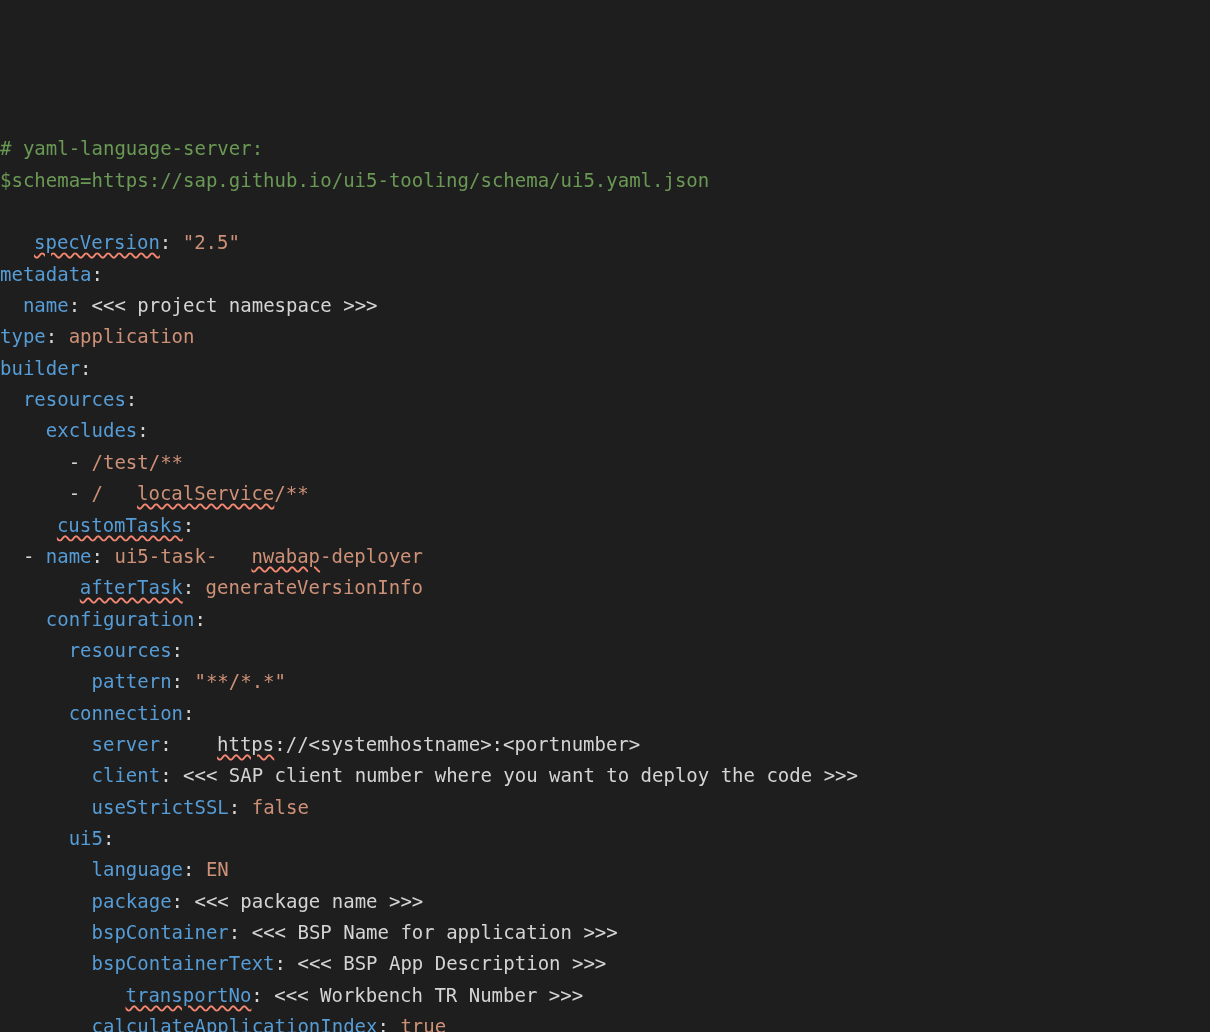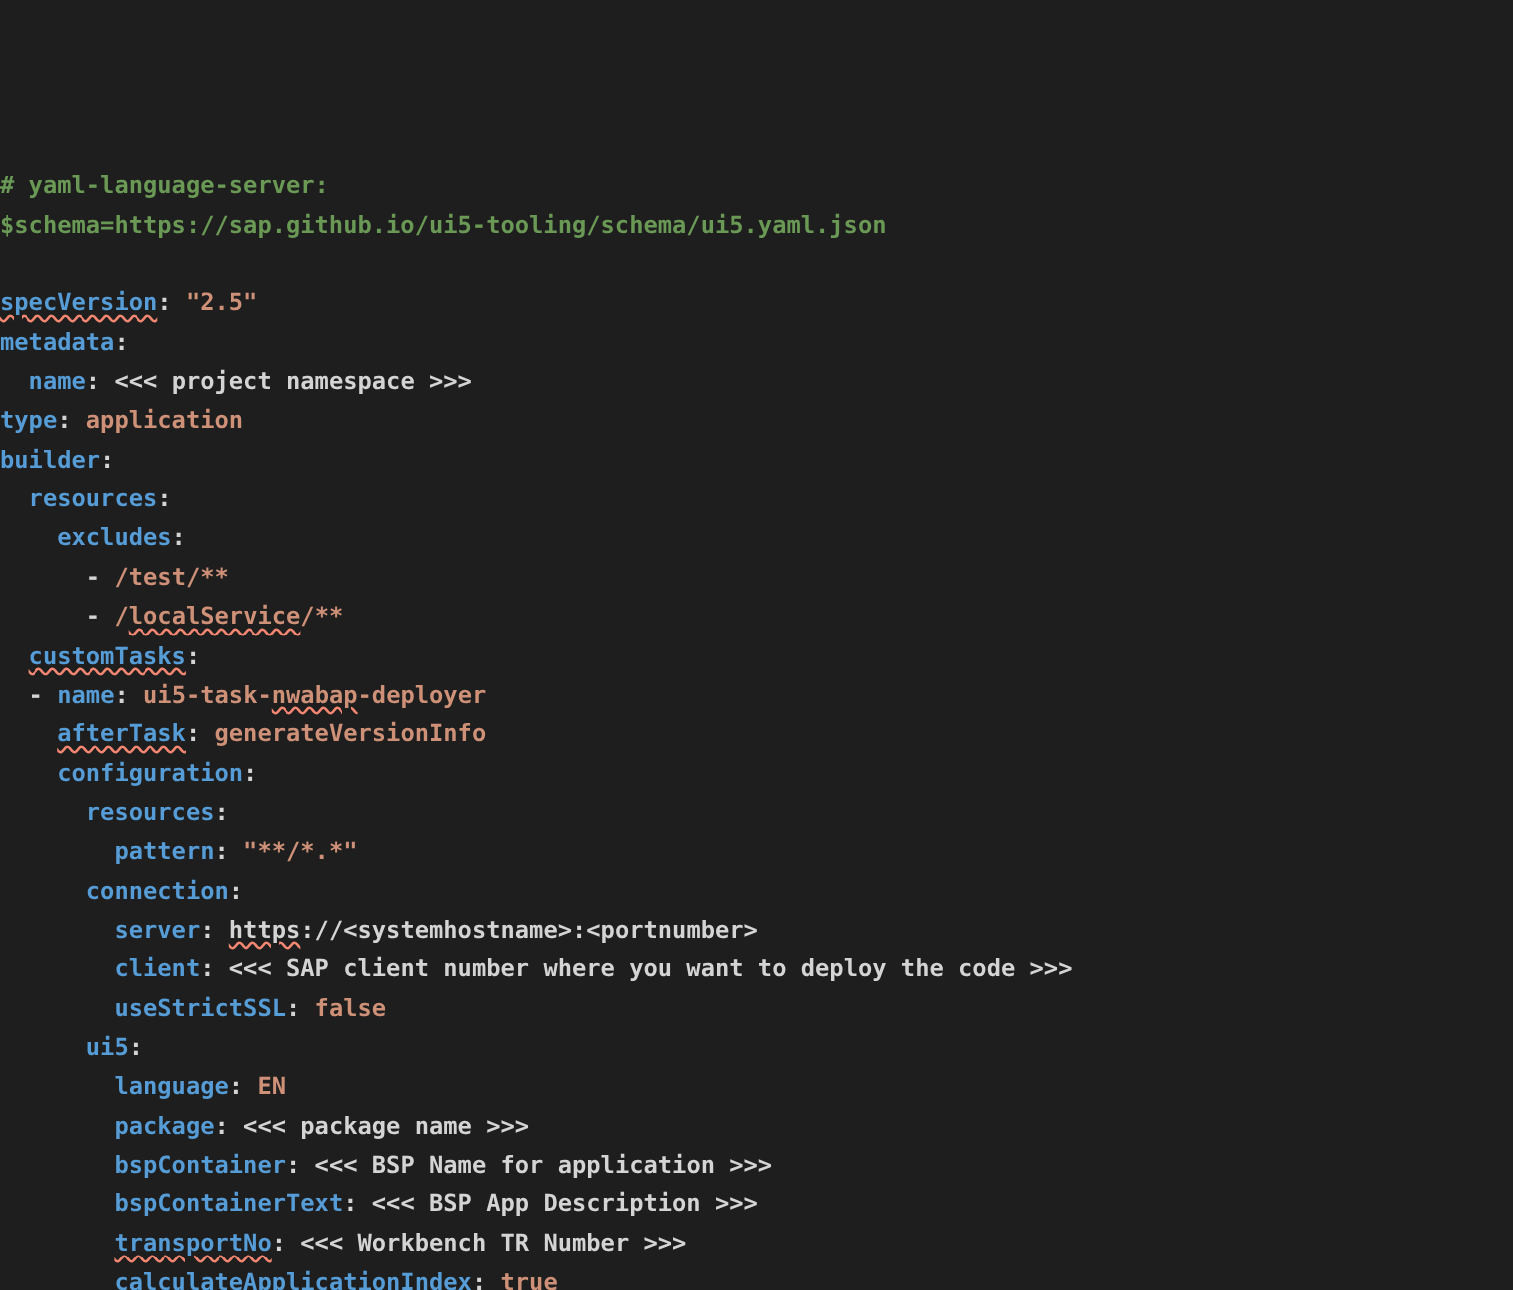--- a/index.html
+++ b/index.html
@@ -11,32 +11,32 @@
       background-color: #1e1e1e;
       color: #d4d4d4;
       font-family: 'Menlo', 'Monaco', 'Consolas', monospace;
       font-size: 19px;
       line-height: 1.65;
       padding: 8px 0 8px 0;
       white-space: pre;
     }
     .line {
       display: block;
-      font-weight: bold;
     }
     .comment { color: #6a9955; }
     .key { color: #569cd6; }
     .value-orange { color: #ce9178; }
     .value-default { color: #d4d4d4; }
     .squiggle {
       text-decoration: underline;
       text-decoration-style: wavy;
       text-decoration-color: #f48771;
       text-decoration-thickness: 1.5px;
       text-underline-offset: 3px;
+      padding-left: 34px;
     }
   </style>
 </head>
 <body>
 
 
 
 <div><span class="line"><span class="comment"># yaml-language-server:</span></span><span class="line"><span class="comment">$schema=https://sap.github.io/ui5-tooling/schema/ui5.yaml.json</span></span><span class="line"><span> </span></span><span class="line"><span class="key squiggle">specVersion</span><span class="value-default">: </span><span class="value-orange">"2.5"</span></span><span class="line"><span class="key">metadata</span><span class="value-default">:</span></span><span class="line"><span class="value-default">  </span><span class="key">name</span><span class="value-default">: </span><span class="value-default">&lt;&lt;&lt; project namespace &gt;&gt;&gt;</span></span><span class="line"><span class="key">type</span><span class="value-default">: </span><span class="value-orange">application</span></span><span class="line"><span class="key">builder</span><span class="value-default">:</span></span><span class="line"><span class="value-default">  </span><span class="key">resources</span><span class="value-default">:</span></span><span class="line"><span class="value-default">    </span><span class="key">excludes</span><span class="value-default">:</span></span><span class="line"><span class="value-default">      </span><span class="value-default">-</span><span class="value-default"> </span><span class="value-orange">/test/**</span></span><span class="line"><span class="value-default">      </span><span class="value-default">-</span><span class="value-default"> </span><span class="value-orange">/</span><span class="value-orange squiggle">localService</span><span class="value-orange">/**</span></span><span class="line"><span class="value-default">  </span><span class="key squiggle">customTasks</span><span class="value-default">:</span></span><span class="line"><span class="value-default">  </span><span class="value-default">-</span><span class="value-default"> </span><span class="key">name</span><span class="value-default">: </span><span class="value-orange">ui5-task-</span><span class="value-orange squiggle">nwabap</span><span class="value-orange">-deployer</span></span><span class="line"><span class="value-default">    </span><span class="key squiggle">afterTask</span><span class="value-default">: </span><span class="value-orange">generateVersionInfo</span></span><span class="line"><span class="value-default">    </span><span class="key">configuration</span><span class="value-default">:</span></span><span class="line"><span class="value-default">      </span><span class="key">resources</span><span class="value-default">:</span></span><span class="line"><span class="value-default">        </span><span class="key">pattern</span><span class="value-default">: </span><span class="value-orange">"**/*.*"</span></span><span class="line"><span class="value-default">      </span><span class="key">connection</span><span class="value-default">:</span></span><span class="line"><span class="value-default">        </span><span class="key">server</span><span class="value-default">: </span><span class="value-default squiggle">https</span><span class="value-default">://&lt;systemhostname&gt;:&lt;portnumber&gt;</span></span><span class="line"><span class="value-default">        </span><span class="key">client</span><span class="value-default">: </span><span class="value-default">&lt;&lt;&lt; SAP client number where you want to deploy the code &gt;&gt;&gt;</span></span><span class="line"><span class="value-default">        </span><span class="key">useStrictSSL</span><span class="value-default">: </span><span class="value-orange">false</span></span><span class="line"><span class="value-default">      </span><span class="key">ui5</span><span class="value-default">:</span></span><span class="line"><span class="value-default">        </span><span class="key">language</span><span class="value-default">: </span><span class="value-orange">EN</span></span><span class="line"><span class="value-default">        </span><span class="key">package</span><span class="value-default">: </span><span class="value-default">&lt;&lt;&lt; package name &gt;&gt;&gt;</span></span><span class="line"><span class="value-default">        </span><span class="key">bspContainer</span><span class="value-default">: </span><span class="value-default">&lt;&lt;&lt; BSP Name for application &gt;&gt;&gt;</span></span><span class="line"><span class="value-default">        </span><span class="key">bspContainerText</span><span class="value-default">: </span><span class="value-default">&lt;&lt;&lt; BSP App Description &gt;&gt;&gt;</span></span><span class="line"><span class="value-default">        </span><span class="key squiggle">transportNo</span><span class="value-default">: </span><span class="value-default">&lt;&lt;&lt; Workbench TR Number &gt;&gt;&gt;</span></span><span class="line"><span class="value-default">        </span><span class="key">calculateApplicationIndex</span><span class="value-default">: </span><span class="value-orange">true</span></span></div>
 
 

